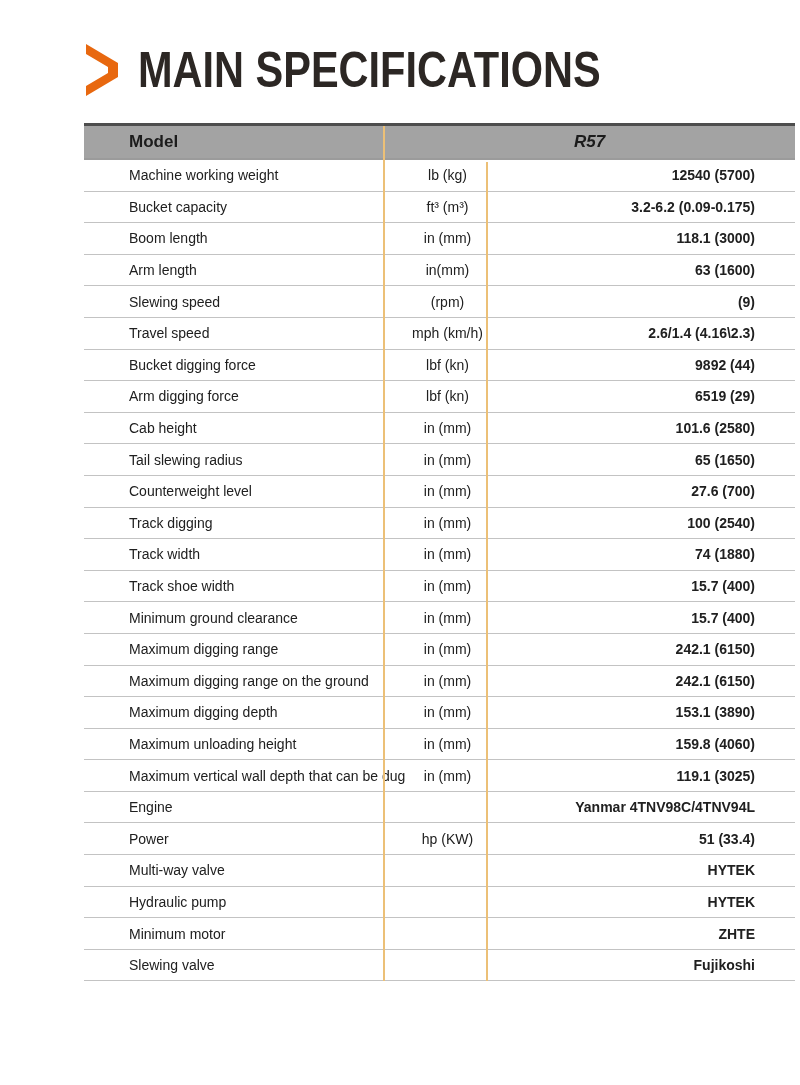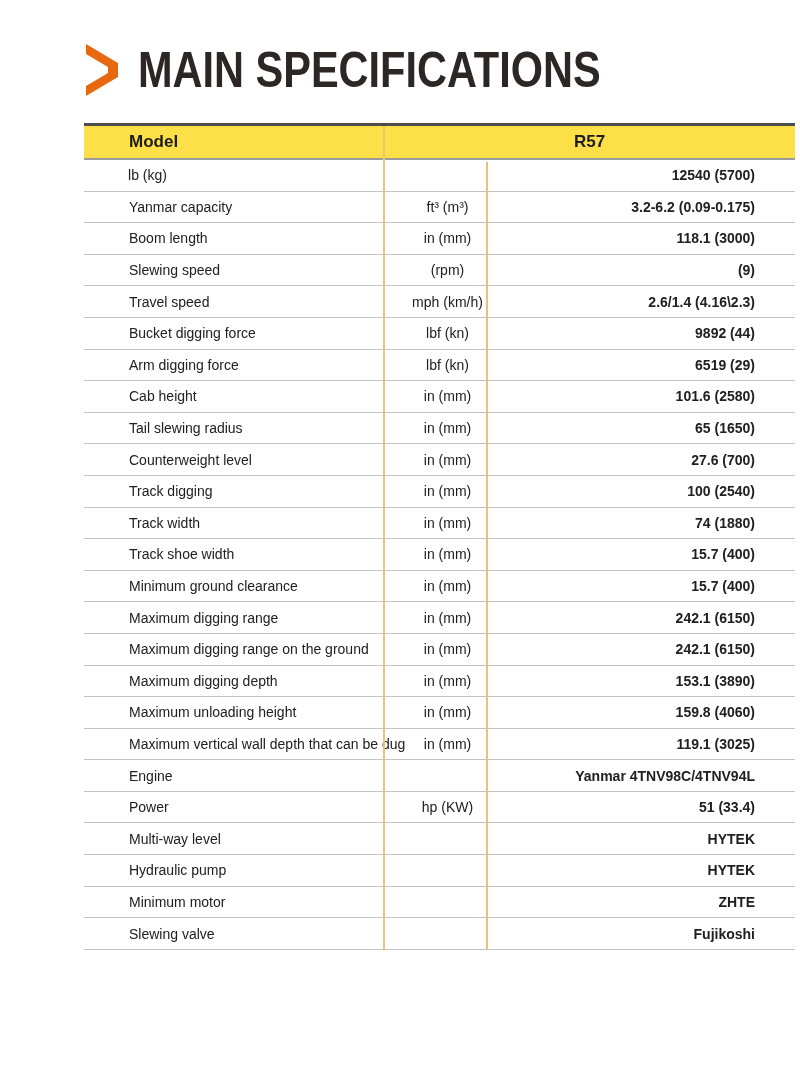--- a/index.html
+++ b/index.html
@@ -23,27 +23,27 @@
     transform: scaleX(0.83); transform-origin: left center;
     letter-spacing: 0px;
   }
 
   
   .spec-table {
     position: absolute; left: 40px; top: 123px; width: 711px;
     border-top: 3px solid #4d4d4d;
   }
   .thead {
-    height: 34px; background: #fde047;
+    height: 34px; background: #a3a3a3;
     border-bottom: 2px solid #9b9b9b;
     display: flex; align-items: center;
   }
   .th { font-size: 17px; font-weight: bold; color: #1c1c1c; }
   .th.model { width: 300px; padding-left: 45px; }
-  .th.r57 { flex: 1; text-align: center; }
+  .th.r57 { flex: 1; text-align: center; font-style: italic; }
 
   .tr {
     display: flex; align-items: center;
     height: 31.6px; border-bottom: 1px solid #c3c3c3;
   }
   .td { font-size: 14px; color: #202020; white-space: nowrap; }
   .td.label { width: 300px; padding-left: 45px; }
   .td.unit  { width: 127px; text-align: center; }
   .td.value { flex: 1; text-align: right; padding-right: 40px; font-weight: bold; }
 
@@ -66,36 +66,42 @@
   </header>
 
   <div class="spec-table">
     <div class="thead">
       <div class="th model">Model</div>
       <div class="th r57">R57</div>
     </div>
 
     <div class="tbody" id="tbody">
   <div class="tr">
+    <div class="td label">Machine working weight</div>
     <div class="td unit">lb (kg)</div>
     <div class="td value">12540 (5700)</div>
   </div>
 
   <div class="tr">
-    <div class="td label">Yanmar capacity</div>
+    <div class="td label">Bucket capacity</div>
     <div class="td unit">ft³ (m³)</div>
     <div class="td value">3.2-6.2 (0.09-0.175)</div>
   </div>
 
   <div class="tr">
     <div class="td label">Boom length</div>
     <div class="td unit">in (mm)</div>
     <div class="td value">118.1 (3000)</div>
   </div>
 
+  <div class="tr">
+    <div class="td label">Arm length</div>
+    <div class="td unit">in(mm)</div>
+    <div class="td value">63 (1600)</div>
+  </div>
 
   <div class="tr">
     <div class="td label">Slewing speed</div>
     <div class="td unit">(rpm)</div>
     <div class="td value">(9)</div>
   </div>
 
   <div class="tr">
     <div class="td label">Travel speed</div>
     <div class="td unit">mph (km/h)</div>
@@ -192,21 +198,21 @@
     <div class="td value">Yanmar 4TNV98C/4TNV94L</div>
   </div>
 
   <div class="tr">
     <div class="td label">Power</div>
     <div class="td unit">hp (KW)</div>
     <div class="td value">51 (33.4)</div>
   </div>
 
   <div class="tr">
-    <div class="td label">Multi-way level</div>
+    <div class="td label">Multi-way valve</div>
     <div class="td unit"></div>
     <div class="td value">HYTEK</div>
   </div>
 
   <div class="tr">
     <div class="td label">Hydraulic pump</div>
     <div class="td unit"></div>
     <div class="td value">HYTEK</div>
   </div>
 

